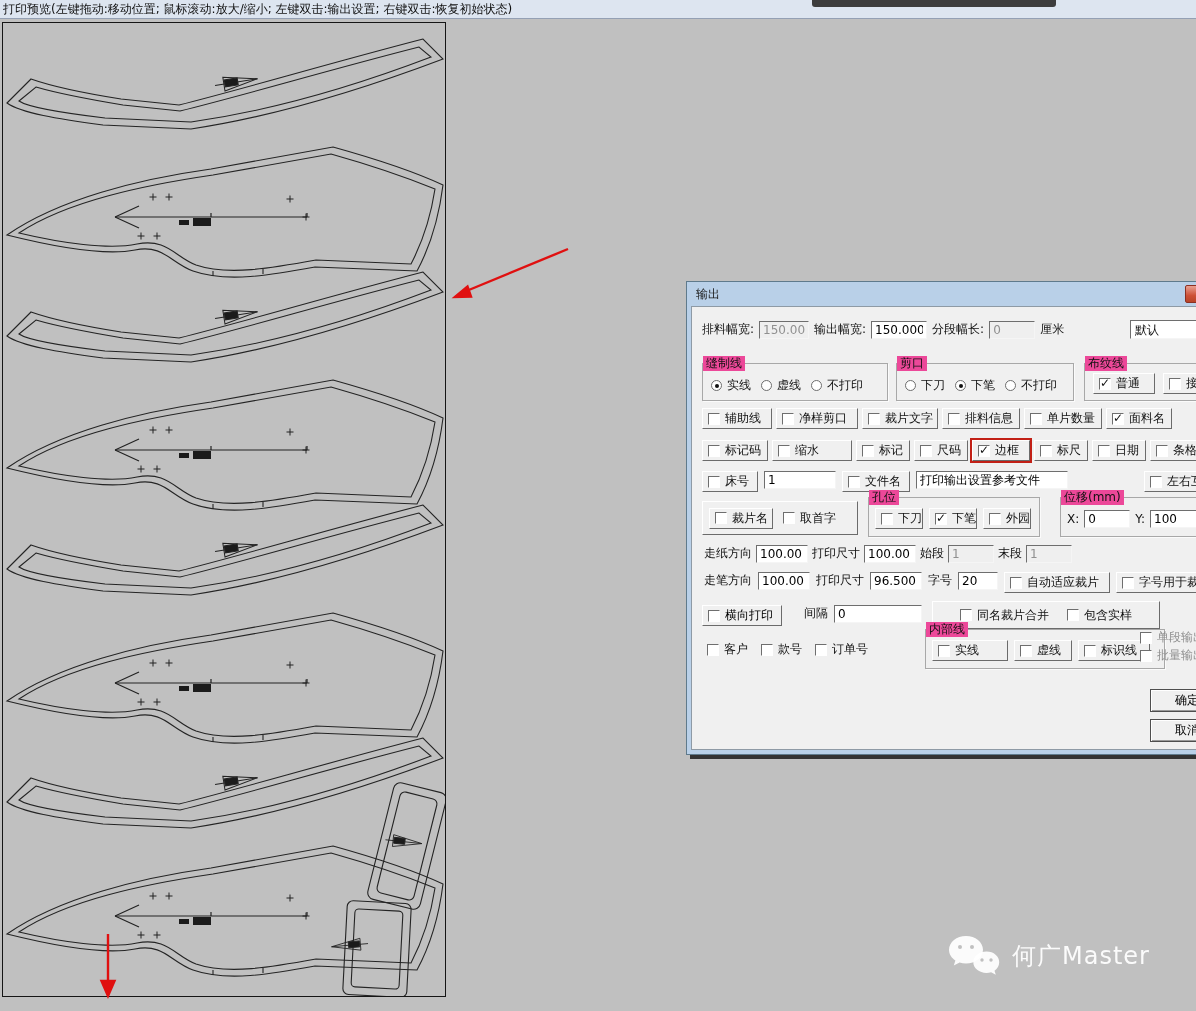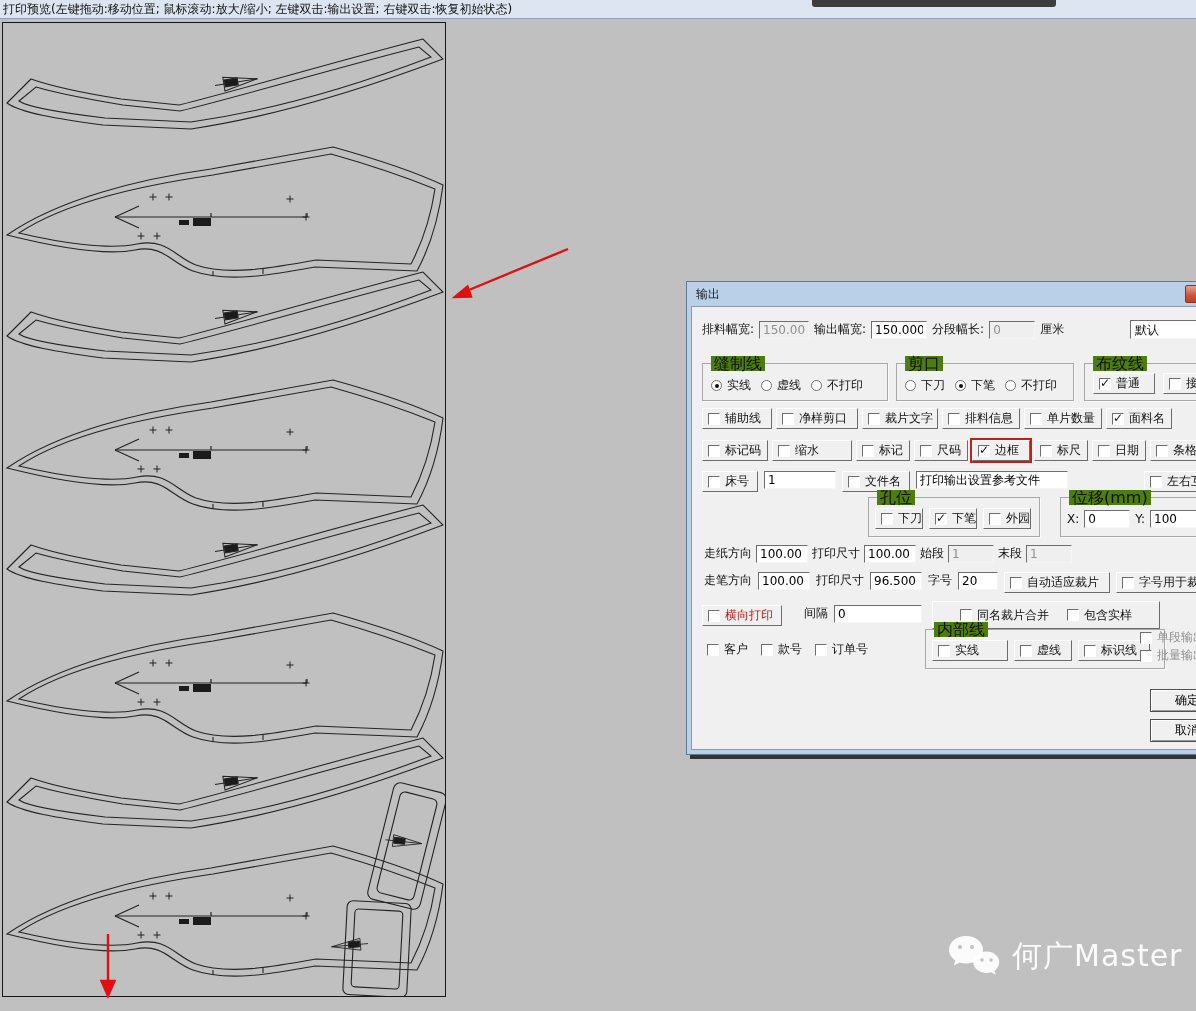--- a/index.html
+++ b/index.html
@@ -17,21 +17,21 @@
   
   .preview { position:absolute; left:2px; top:22px; width:444px; height:975px;
              border:1px solid #151515; overflow:hidden; }
   .preview svg { display:block; }
   .overlay { position:absolute; left:0; top:0; width:1196px; height:1011px;
              pointer-events:none; z-index:5; }
 
   
   .watermark { position:absolute; left:948px; top:934px; display:flex; align-items:center;
                gap:12px; z-index:4; }
-  .watermark .wm-text { font-size:30px; color:rgba(255,255,255,0.93); letter-spacing:1px; }
+  .watermark .wm-text { font-size:24px; color:rgba(255,255,255,0.93); letter-spacing:1px; }
 
   
   .dialog { position:absolute; left:686px; top:281px; width:590px; z-index:10;
             background:#b9d0e8; border:1px solid #5f7a8c; padding:0 4px 4px 4px;
             box-shadow:2px 6px 0 -2px #333333; }
   .dlg-title { height:24px; position:relative; display:flex; align-items:center;
                font-size:12px; color:#1a1a1a; padding-left:5px; }
   .dlg-close { position:absolute; left:494px; top:3px; width:36px; height:18px;
                background:linear-gradient(#e8a091,#cd5036 60%,#b84428);
                border:1px solid #8b3022; border-radius:2px; color:#fff;
@@ -45,29 +45,29 @@
 
   input.win { border:1px solid; border-color:#6e6e6e #f5f5f5 #f5f5f5 #6e6e6e;
               background:#fff; font:12px "DejaVu Sans",sans-serif; padding:0 3px;
               height:18px; }
   input.dis { color:#909090; background:#efefef; }
   .combo { position:absolute; left:438px; top:13px; width:140px; height:19px;
            border:1px solid; border-color:#6e6e6e #f5f5f5 #f5f5f5 #6e6e6e;
            background:#fff; padding:1px 4px; font-size:12px; }
 
   .grp { position:absolute; border:1px solid #a8a8a8; box-shadow:1px 1px 0 #fbfbfb; }
-  .grp-t { position:absolute; top:-8px; left:8px; background:#4d7c0f; padding:0 3px;
-           font-size:16px; line-height:15px; }
+  .grp-t { position:absolute; top:-8px; left:0; background:#ec4899; padding:0 3px;
+           font-size:12px; line-height:15px; }
   .grp-c { display:flex; align-items:center; gap:10px; padding:13px 8px 0 8px; }
 
   .cbtn { display:inline-flex; align-items:center; gap:5px; padding:0 5px; height:21px;
           background:#f0f0f0; border:1px solid; border-color:#ffffff #6b6b6b #6b6b6b #ffffff;
           font-size:12px; white-space:nowrap; overflow:hidden; flex:none; }
   .cbtn.hl { outline:2px solid #c22016; }
-  .cbtn.disabled { color:#b91c1c; }
+  .cbtn.disabled { color:#000000; }
   .raised { position:absolute; background:#f0f0f0; border:1px solid;
             border-color:#ffffff #6b6b6b #6b6b6b #ffffff;
             display:flex; align-items:center; gap:10px; padding:0 6px; }
 
   .cb { width:12px; height:12px; background:#fff; border:1px solid;
         border-color:#6e6e6e #fff #fff #6e6e6e; position:relative; flex:none; }
   .cb.on::after { content:"✓"; position:absolute; left:0; top:-3px; font-size:12px;
                   font-weight:bold; color:#111; }
   .radio { width:11px; height:11px; border-radius:50%; background:#fff;
            border:1px solid #6e6e6e; position:relative; flex:none; }
@@ -315,20 +315,30 @@
           <span class="cb"></span>
           <span>文件名</span>
         </span>
       <input class="win" style="width: 152px;" readonly="" value="打印输出设置参考文件">
     </div>
     <span class="cbtn" style="position:absolute; left:452px; top:164px; width:110px;">
         <span class="cb"></span>
         <span>左右互换</span>
       </span>
 
+    <div class="raised" style="left:10px; top:194px; width:156px; height:34px;">
+      <span class="cbtn" style="width:64px">
+          <span class="cb"></span>
+          <span>裁片名</span>
+        </span>
+      <span class="cbp">
+          <span class="cb"></span>
+          <span>取首字</span>
+        </span>
+    </div>
     <div class="grp" style="left:176px; top:190px; width:172px; height:40px;">
       <span class="grp-t">孔位</span>
       <div class="grp-c" style="gap:6px; padding:10px 6px 0;">
         <span class="cbtn" style="width:48px">
             <span class="cb"></span>
             <span>下刀</span>
           </span>
         <span class="cbtn" style="width:48px">
             <span class="cb on"></span>
             <span>下笔</span>

